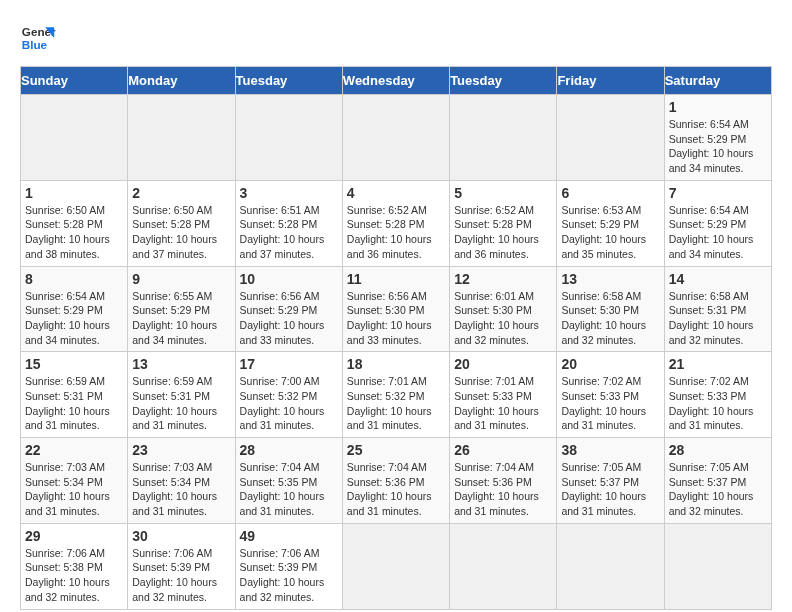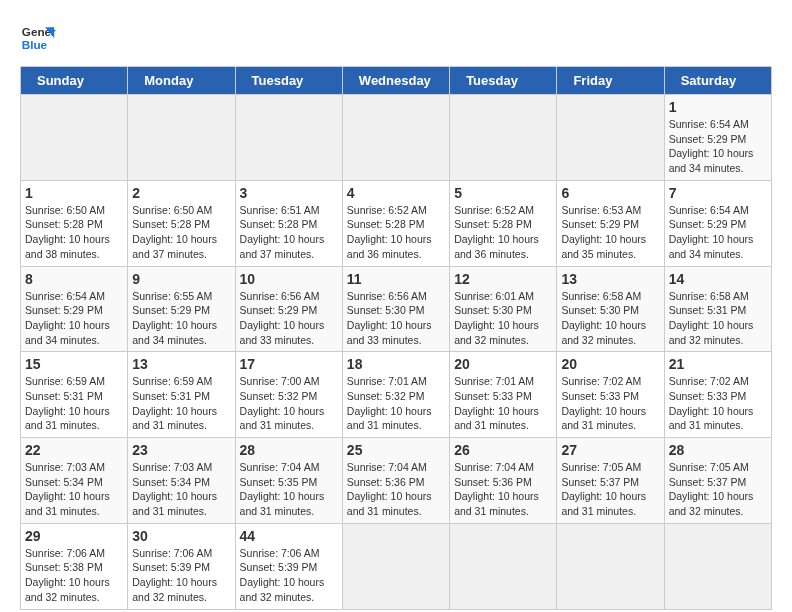--- a/index.html
+++ b/index.html
@@ -38,21 +38,21 @@
       color: #555;
     }
     table {
       width: 100%;
       border-collapse: collapse;
       font-size: 11px;
     }
     thead tr th {
       background-color: #2962b0;
       color: #fff;
-      padding: 6px 16px;
+      padding: 6px 0;
       text-align: left;
       font-size: 13px;
       font-weight: bold;
       border: 1px solid #ccc;
     }
     tbody tr td {
       border: 1px solid #ccc;
       vertical-align: top;
       padding: 4px;
       width: 14.28%;
@@ -279,21 +279,21 @@
 Sunset: 5:36 PM
 Daylight: 10 hours and 31 minutes.</div>
         </td>
         <td>
           <span class="day-number">26</span>
           <div class="day-info" style="white-space: pre-line;">Sunrise: 7:04 AM
 Sunset: 5:36 PM
 Daylight: 10 hours and 31 minutes.</div>
         </td>
         <td>
-          <span class="day-number">27</span>
+          <span class="day-number">38</span>
           <div class="day-info" style="white-space: pre-line;">Sunrise: 7:05 AM
 Sunset: 5:37 PM
 Daylight: 10 hours and 31 minutes.</div>
         </td>
         <td>
           <span class="day-number">28</span>
           <div class="day-info" style="white-space: pre-line;">Sunrise: 7:05 AM
 Sunset: 5:37 PM
 Daylight: 10 hours and 32 minutes.</div>
         </td>
@@ -305,21 +305,21 @@
 Sunset: 5:38 PM
 Daylight: 10 hours and 32 minutes.</div>
         </td>
         <td>
           <span class="day-number">30</span>
           <div class="day-info" style="white-space: pre-line;">Sunrise: 7:06 AM
 Sunset: 5:39 PM
 Daylight: 10 hours and 32 minutes.</div>
         </td>
         <td>
-          <span class="day-number">44</span>
+          <span class="day-number">49</span>
           <div class="day-info" style="white-space: pre-line;">Sunrise: 7:06 AM
 Sunset: 5:39 PM
 Daylight: 10 hours and 32 minutes.</div>
         </td>
         <td class="empty"></td>
         <td class="empty"></td>
         <td class="empty"></td>
         <td class="empty"></td>
       </tr>
     </tbody>

